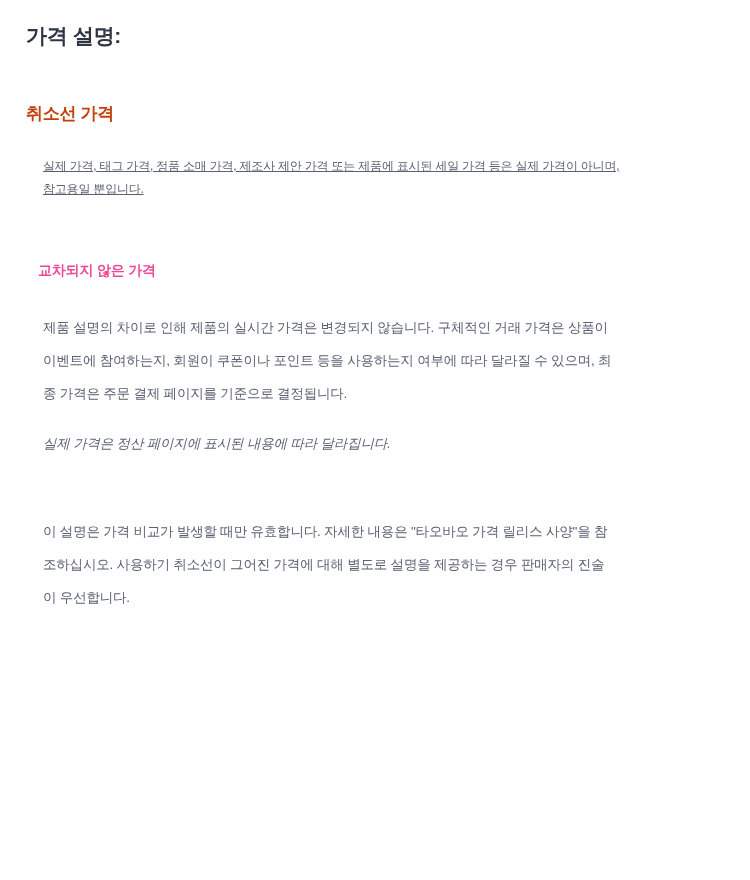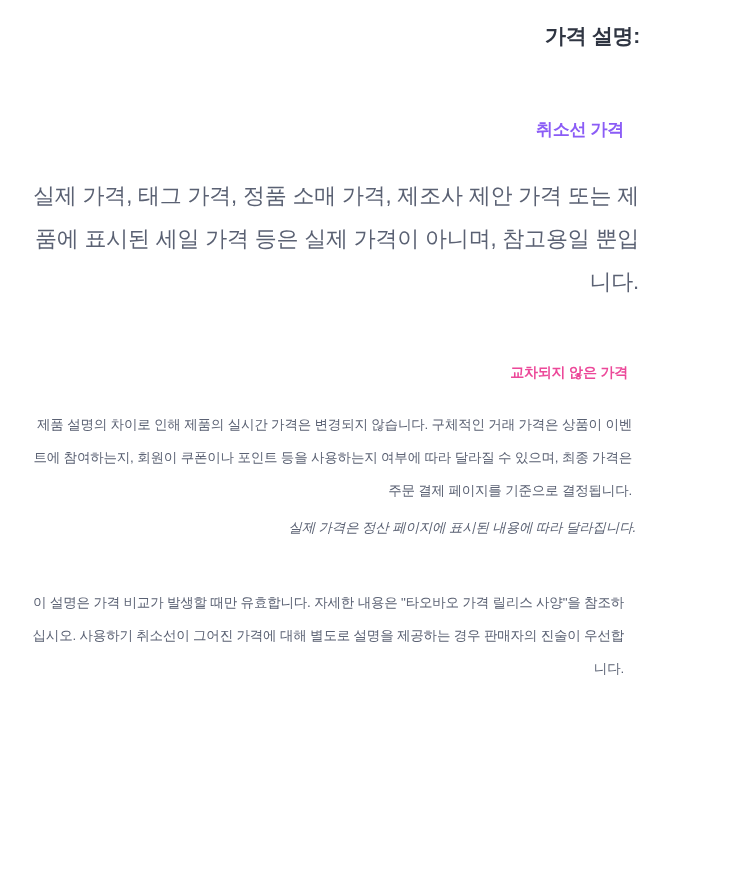--- a/index.html
+++ b/index.html
@@ -13,60 +13,60 @@
     font-family: "Liberation Sans", sans-serif;
     color: #4a5160;
     overflow: hidden;
   }
   .page {
     width: 658px;
     height: 880px;
     position: relative;
     box-sizing: border-box;
     padding: 0 18px 0 26px;
-    text-align: right;
   }
   .doc-title {
     font-size: 21px;
     font-weight: bold;
     color: #2f3542;
     letter-spacing: -0.3px;
     margin: 0;
     padding-top: 22px;
   }
   .section-head-major {
     font-size: 17px;
     font-weight: bold;
-    color: #8b5cf6;
-    margin: 16px;
+    color: #c2410c;
+    margin: 0;
     padding-top: 52px;
     letter-spacing: -0.3px;
   }
   .lead-para {
-    font-size: 22px;
+    font-size: 12px;
     line-height: 1.95;
     color: #5a6173;
-    margin: 1px;
+    margin: 12px;
     padding-top: 18px;
     padding-left: 5px;
     letter-spacing: -0.2px;
+    text-decoration: underline;
   }
   .section-head-minor {
     font-size: 14px;
     font-weight: bold;
     color: #ec4899;
     margin: 12px;
     padding-top: 48px;
     letter-spacing: -0.2px;
   }
   .body-para {
     font-size: 13.5px;
     line-height: 2.45;
     color: #5a6173;
-    margin: 4px;
+    margin: 17px;
     letter-spacing: -0.2px;
   }
   .p-gap-1 { padding-top: 14px; padding-right: 4px; }
   .p-gap-2 { padding-top: 34px; padding-right: 0px; }
   .p-gap-3 { padding-top: 0px; padding-left: 3px; }
   .p-gap-4 { padding-top: 0px; font-style: italic; }
   .p-gap-5 { padding-top: 38px; padding-right: 12px; }
 </style>
 </head>
 <body>

